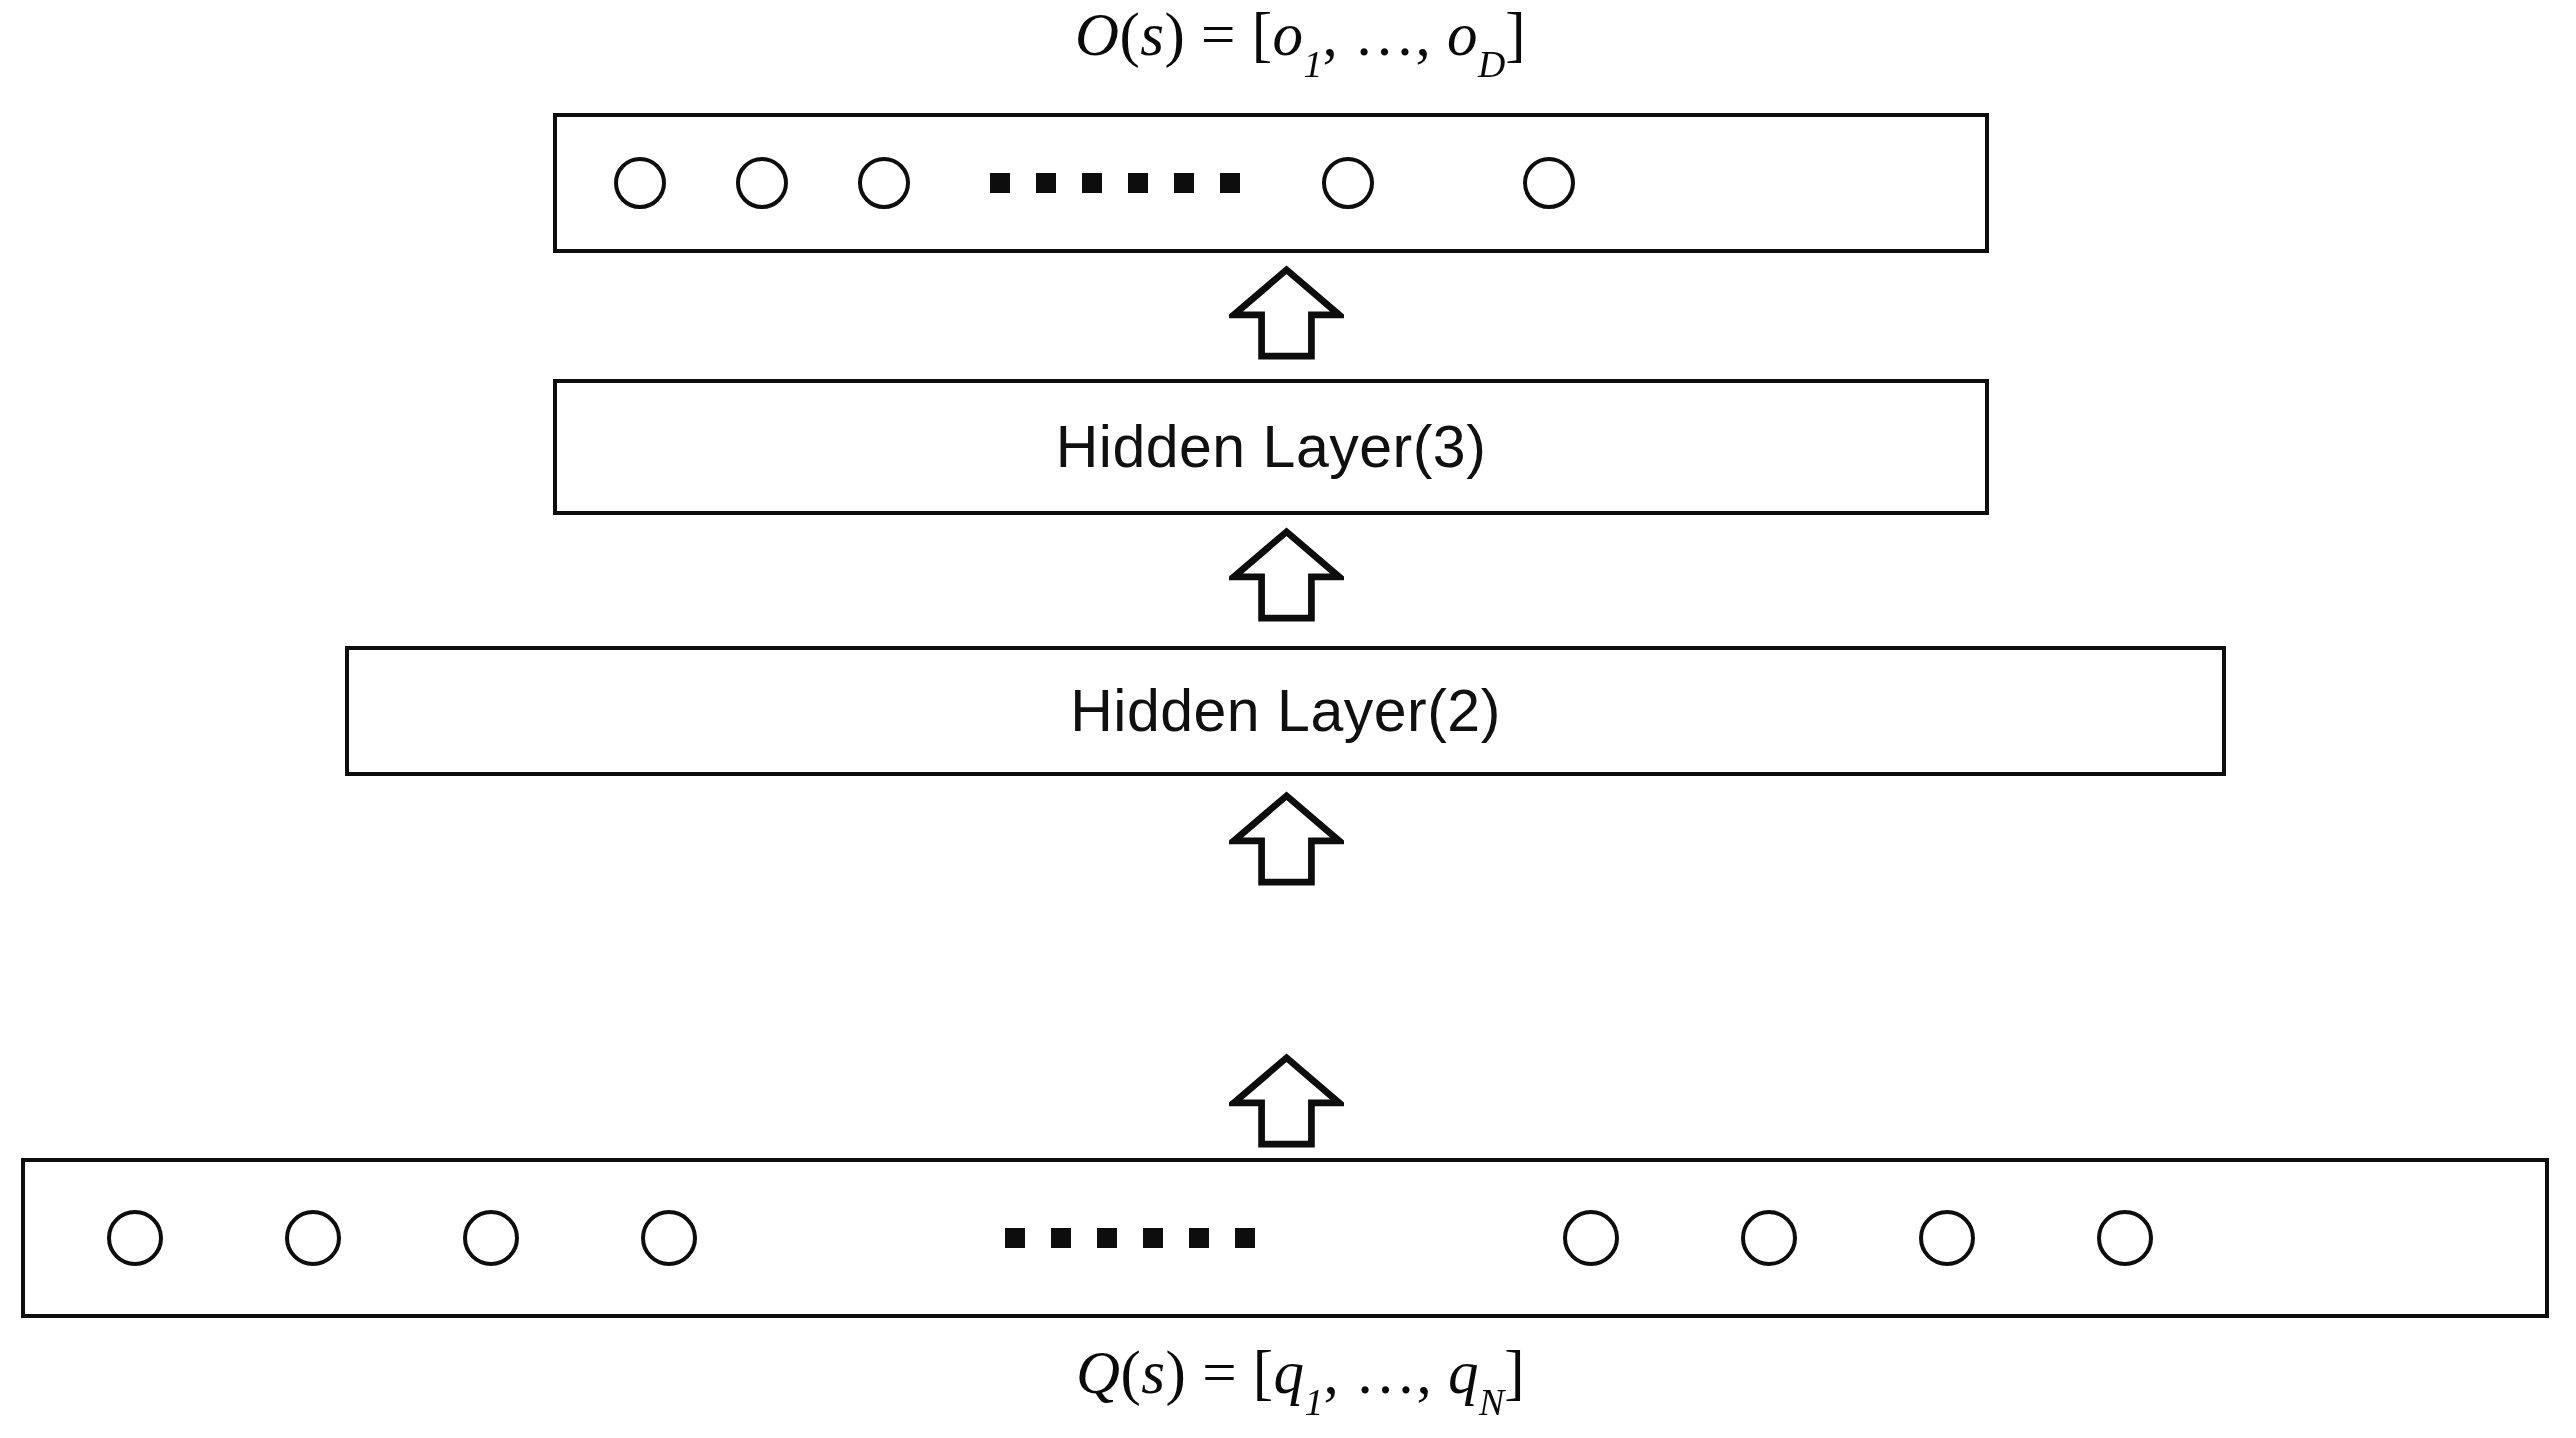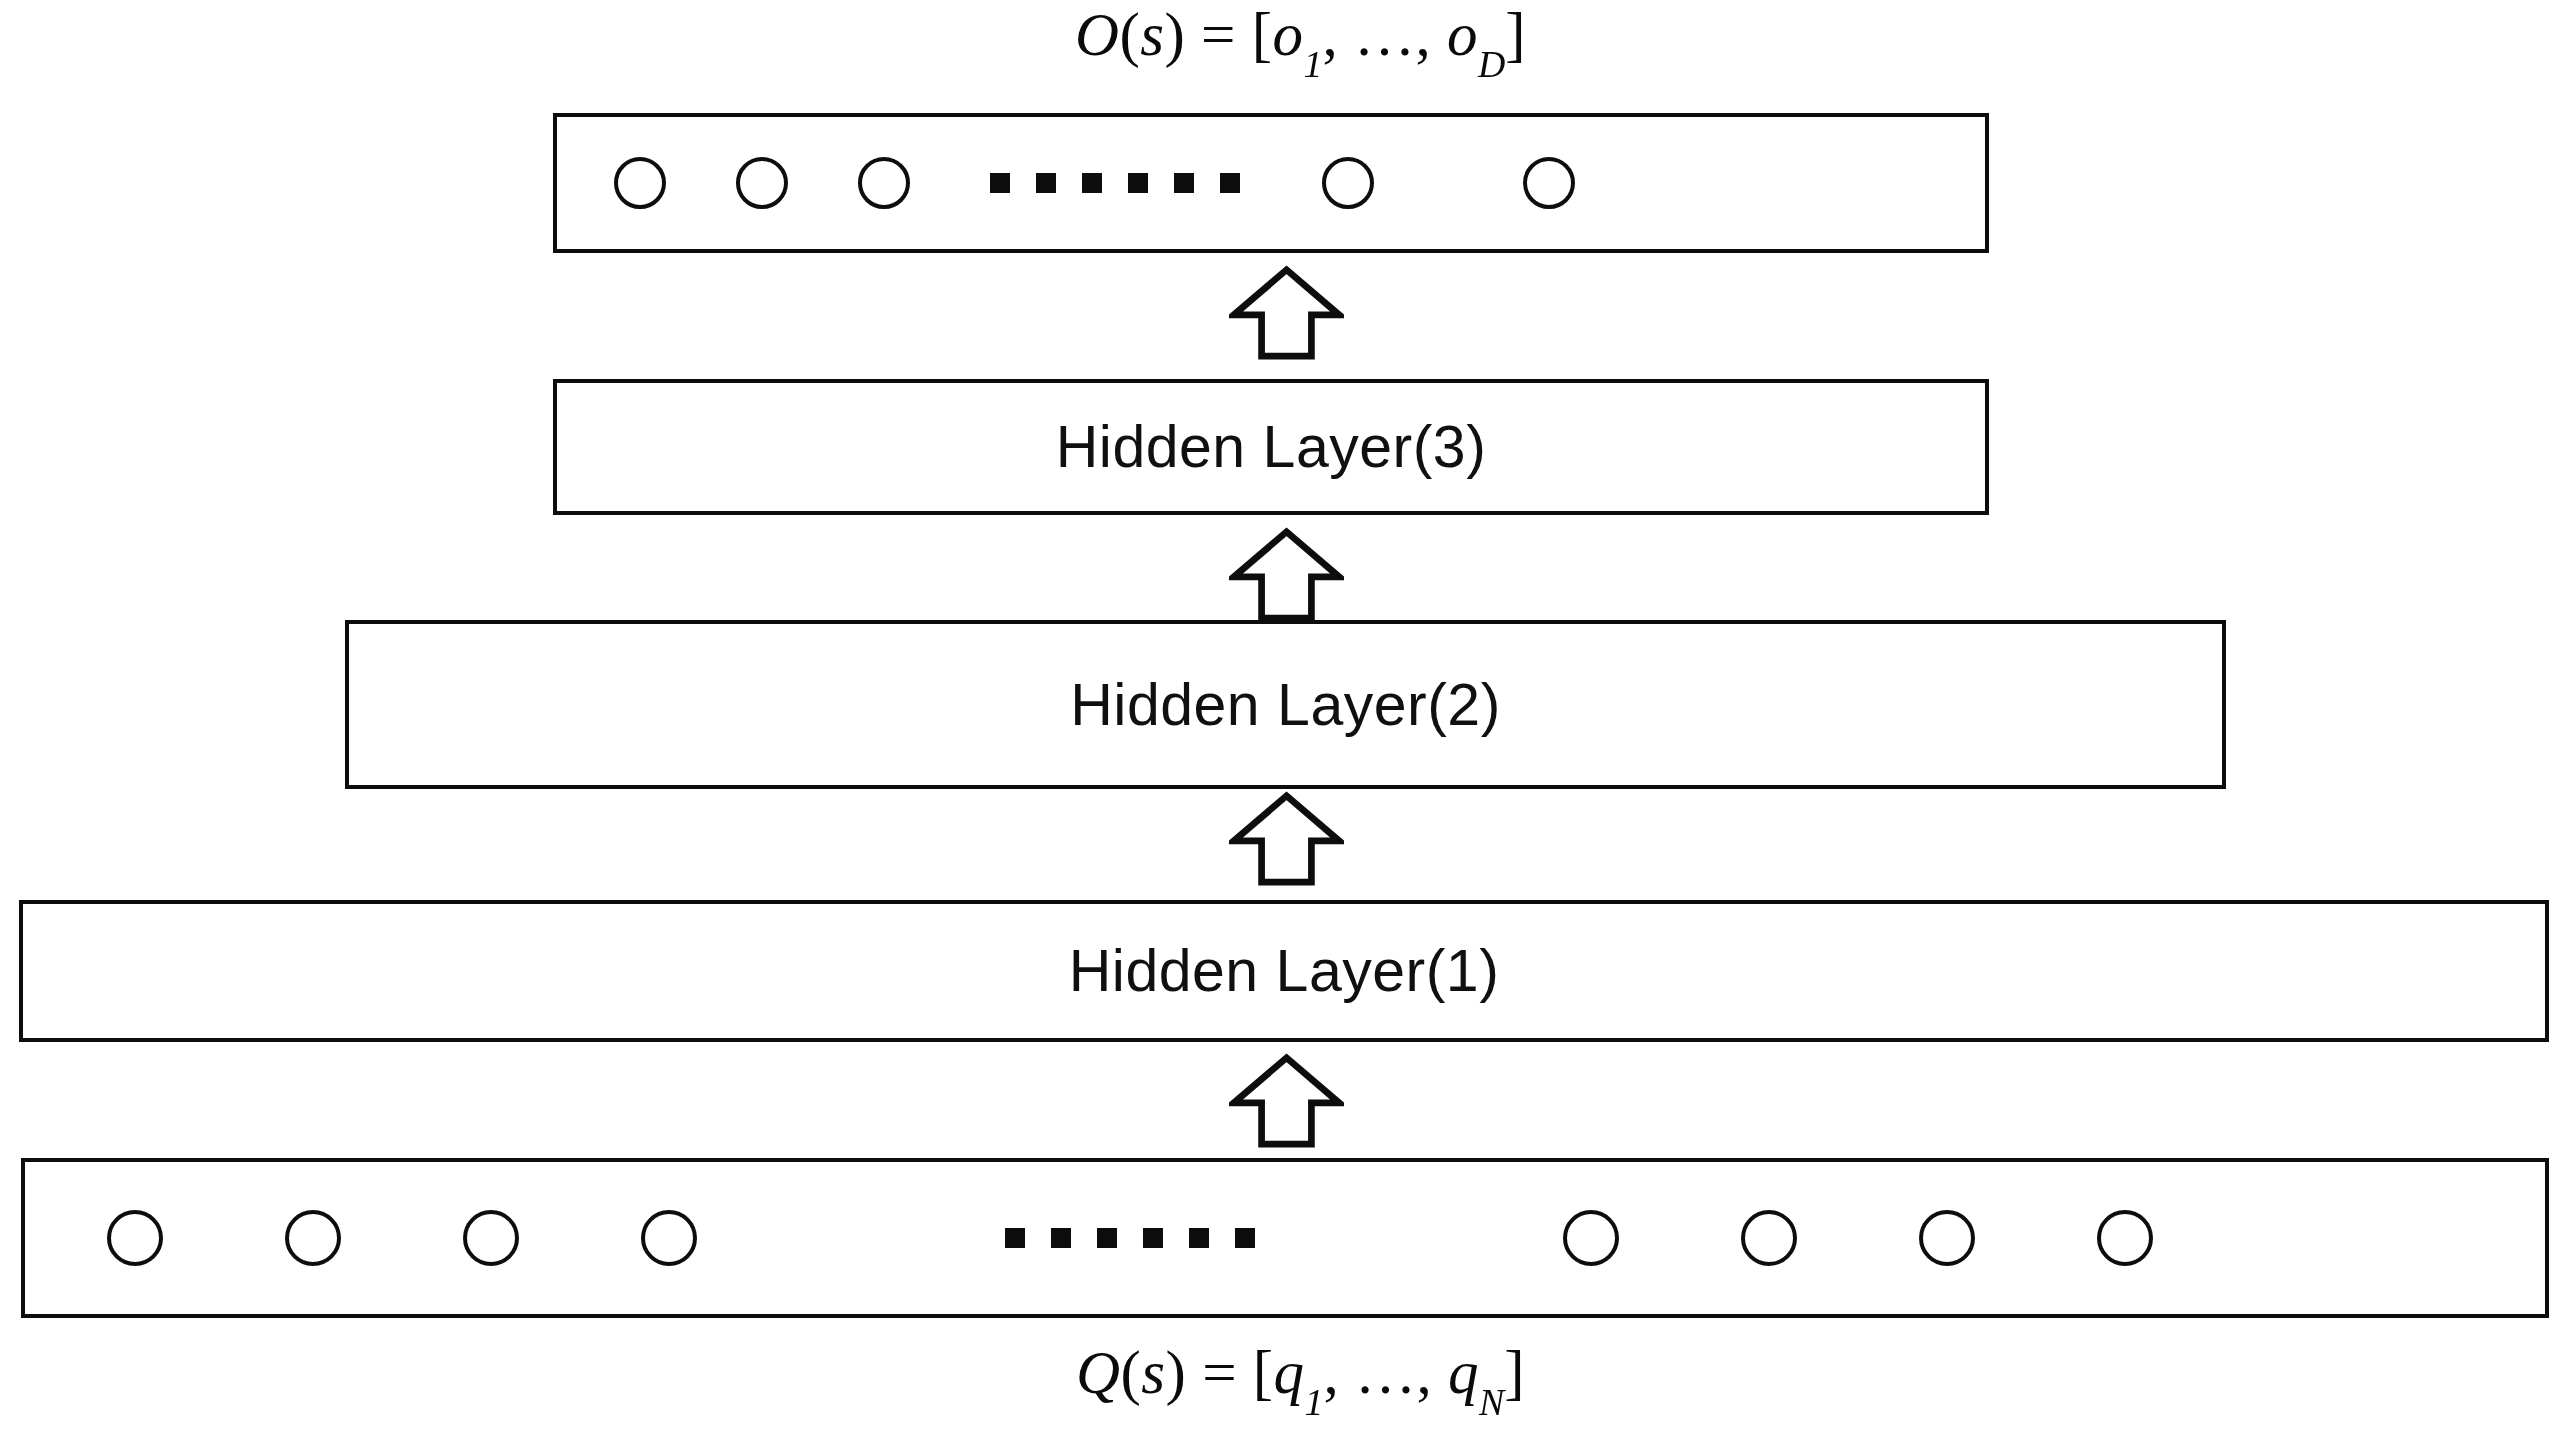--- a/index.html
+++ b/index.html
@@ -59,21 +59,21 @@
     text-align: center;
     font-family: Liberation Sans, sans-serif;
     font-size: 59px;
     color: #101010;
     letter-spacing: 0.5px;
     line-height: 1;
   }
 
   #box-output      { left: 553px;  top: 113px;  width: 1436px; height: 140px; }
   #box-hidden3     { left: 553px;  top: 379px;  width: 1436px; height: 136px; }
-  #box-hidden2     { left: 345px;  top: 620px;  width: 1881px; height: 169px; }
+  #box-hidden2     { left: 345px;  top: 646px;  width: 1881px; height: 130px; }
   #box-hidden1     { left: 19px;   top: 900px;  width: 2530px; height: 142px; }
   #box-input       { left: 21px;   top: 1158px; width: 2528px; height: 160px; }
 
   
   .node-row {
     position: absolute;
     top: 50%;
     transform: translateY(-50%);
     display: flex;
     align-items: center;
@@ -172,23 +172,20 @@
   <div class="layer-box" id="box-hidden2">
     <div class="layer-label">Hidden Layer(2)</div>
   </div>
 
   <div class="block-arrow" id="arrow-hidden1-to-hidden2">
     <svg viewBox="0 0 120 100" preserveAspectRatio="none">
       <polygon points="60,5 115,52 86,52 86,95 34,95 34,52 5,52" fill="#ffffff" stroke="#0d0d0d" stroke-width="7" stroke-linejoin="miter"></polygon>
     </svg>
   </div>
 
-  <div class="layer-box" id="box-hidden1">
-    <div class="layer-label">Hidden Layer(1)</div>
-  </div>
 
   <div class="block-arrow" id="arrow-input-to-hidden1">
     <svg viewBox="0 0 120 100" preserveAspectRatio="none">
       <polygon points="60,5 115,52 86,52 86,95 34,95 34,52 5,52" fill="#ffffff" stroke="#0d0d0d" stroke-width="7" stroke-linejoin="miter"></polygon>
     </svg>
   </div>
 
   <div class="layer-box" id="box-input">
     <div class="node-row" id="input-nodes">
       <div style="width:82px"></div>

